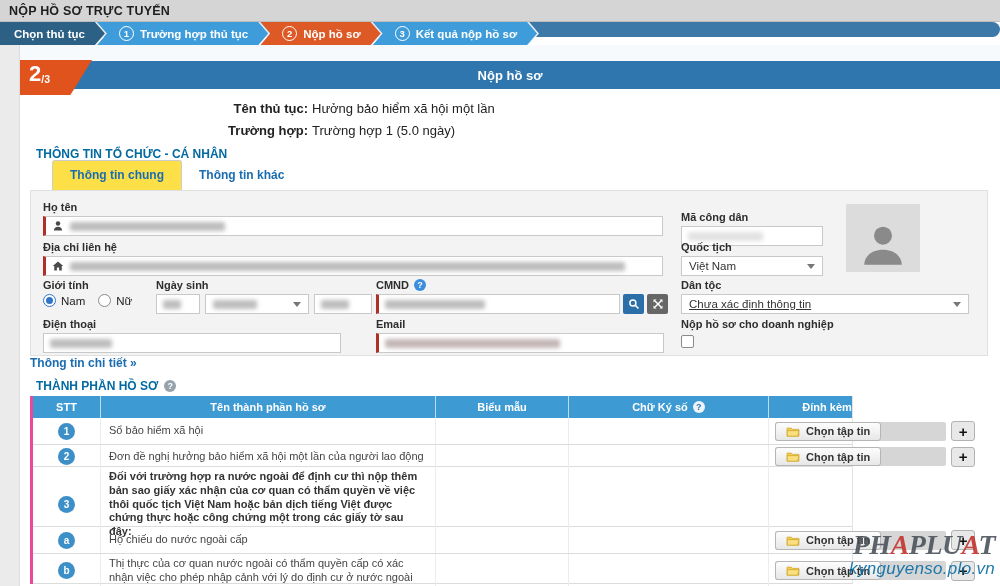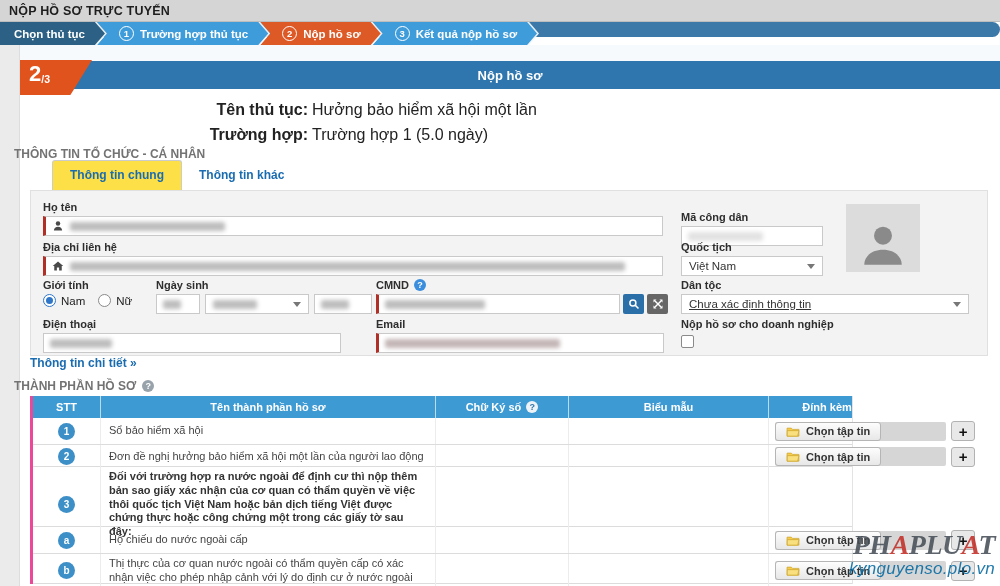--- a/index.html
+++ b/index.html
@@ -56,25 +56,25 @@
     position:absolute; left:0; top:-1px; width:72px; height:35px;
     background:#e0531d; clip-path: polygon(0 0, 100% 0, 70% 100%, 0 100%);
     color:#fff; display:flex; align-items:flex-start; padding:3px 0 0 9px;
   }
   .stepbadge .big { font-size:22px; font-weight:bold; line-height:1; }
   .stepbadge .small { font-size:10.5px; font-weight:bold; margin-top:10px; }
   
   .procinfo {
     position:absolute; top:101px; left:20px;
     display:grid; grid-template-columns:288px auto; row-gap:7px; column-gap:4px;
-    font-size:16px; color:#222;
+    font-size:13px; color:#222;
   }
   .procinfo .lbl { font-weight:bold; text-align:right; }
   
-  .bluehead { position:absolute; left:14px; color:#737373; font-weight:bold; font-size:12px;
+  .bluehead { position:absolute; left:36px; color:#0369a1; font-weight:bold; font-size:12px;
     display:flex; align-items:center; gap:6px; }
   .detailslink { position:absolute; left:30px; top:356px; color:#1a6cb1; font-weight:bold;
     font-size:12px; cursor:pointer; }
   
   .tabs { position:absolute; left:30px; top:162px; display:flex; align-items:flex-end; height:28px; }
   .tab { padding:7px 17px 8px; font-size:12px; font-weight:bold; color:#1a6cb1; cursor:pointer; }
   .tab--active { background:#fde047; border:1px solid #cccccc; border-bottom:none;
     border-radius:3px 3px 0 0;margin-left:22px; }
   
   .panel { position:absolute; left:30px; top:190px; width:958px; height:166px;
@@ -332,25 +332,25 @@
 
 <div class="bluehead" style="top:379px;">
   <span>THÀNH PHẦN HỒ SƠ</span>
   <span class="qicon qicon--gray"></span>
 </div>
 
 <div class="tbl">
   <div class="trow trow--head">
     <div class="tc">STT</div>
     <div class="tc">Tên thành phần hồ sơ</div>
+    <div class="tc">Biểu mẫu</div>
     <div class="tc">
       <span>Chữ Ký số</span>
       <span class="qicon qicon--light"></span>
     </div>
-    <div class="tc">Biểu mẫu</div>
     <div class="tc">Đính kèm thành phần hồ sơ</div>
   </div>
 
   <div class="trow r1">
     <div class="tc">
         <span class="sttbadge">1</span>
       </div>
     <div class="tc tc--name">Sổ bảo hiểm xã hội</div>
     <div class="tc"></div>
     <div class="tc"></div>

